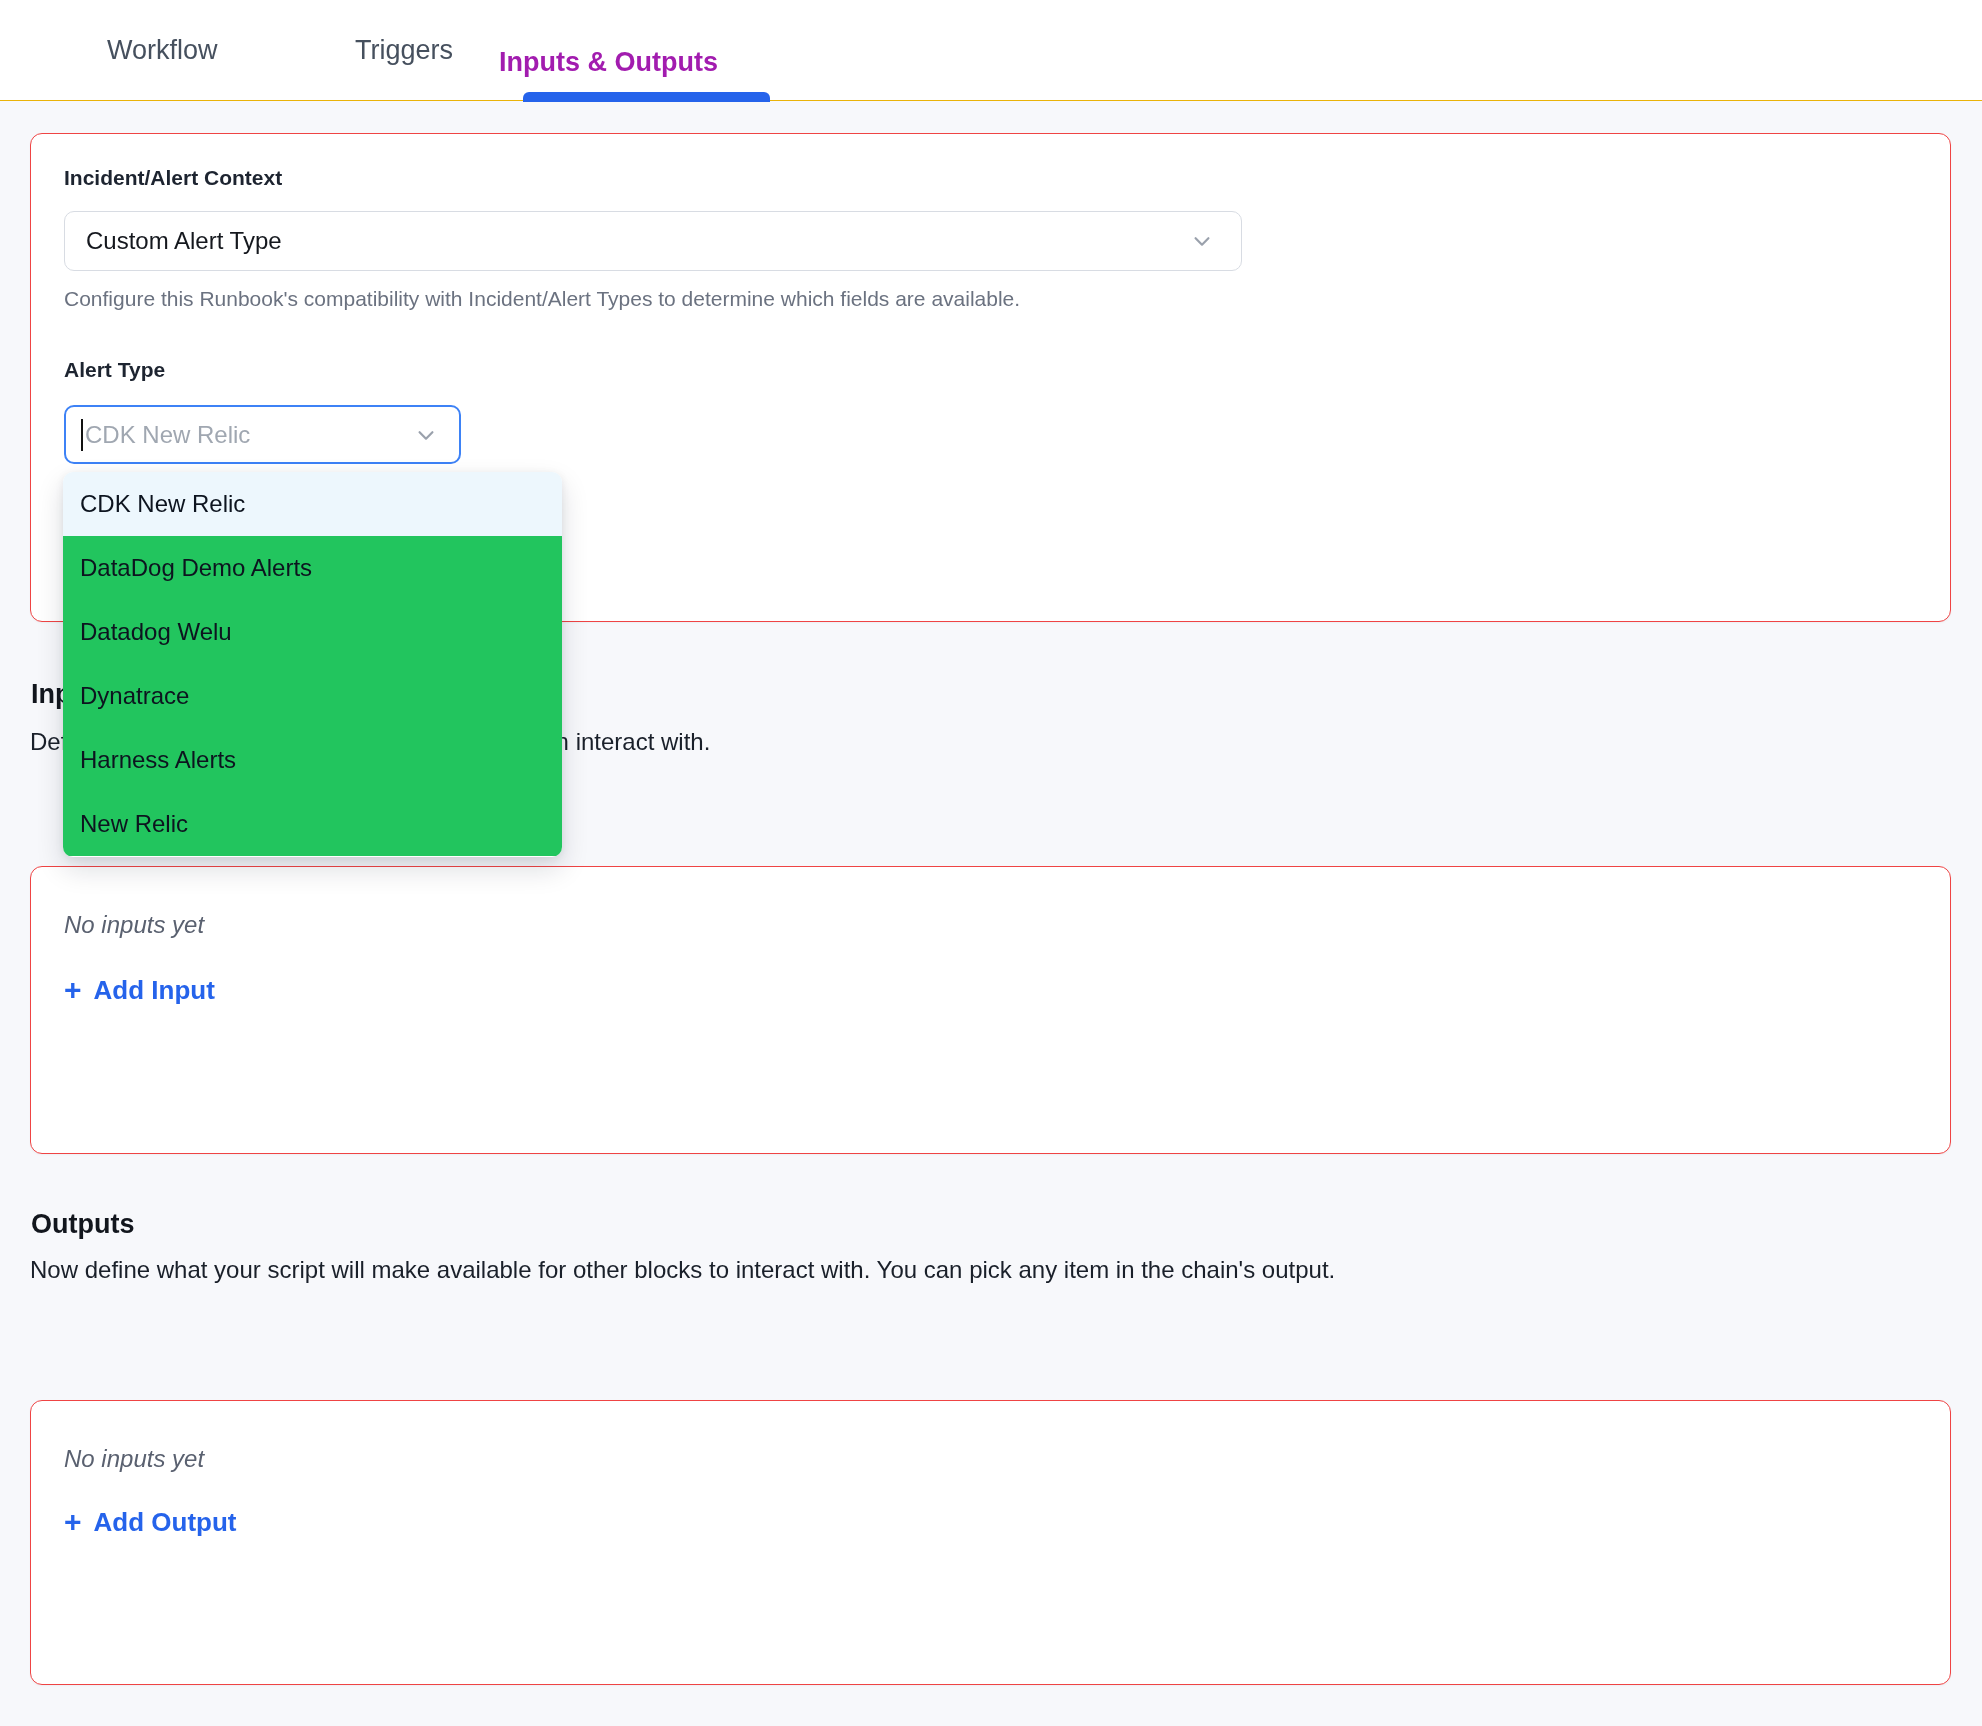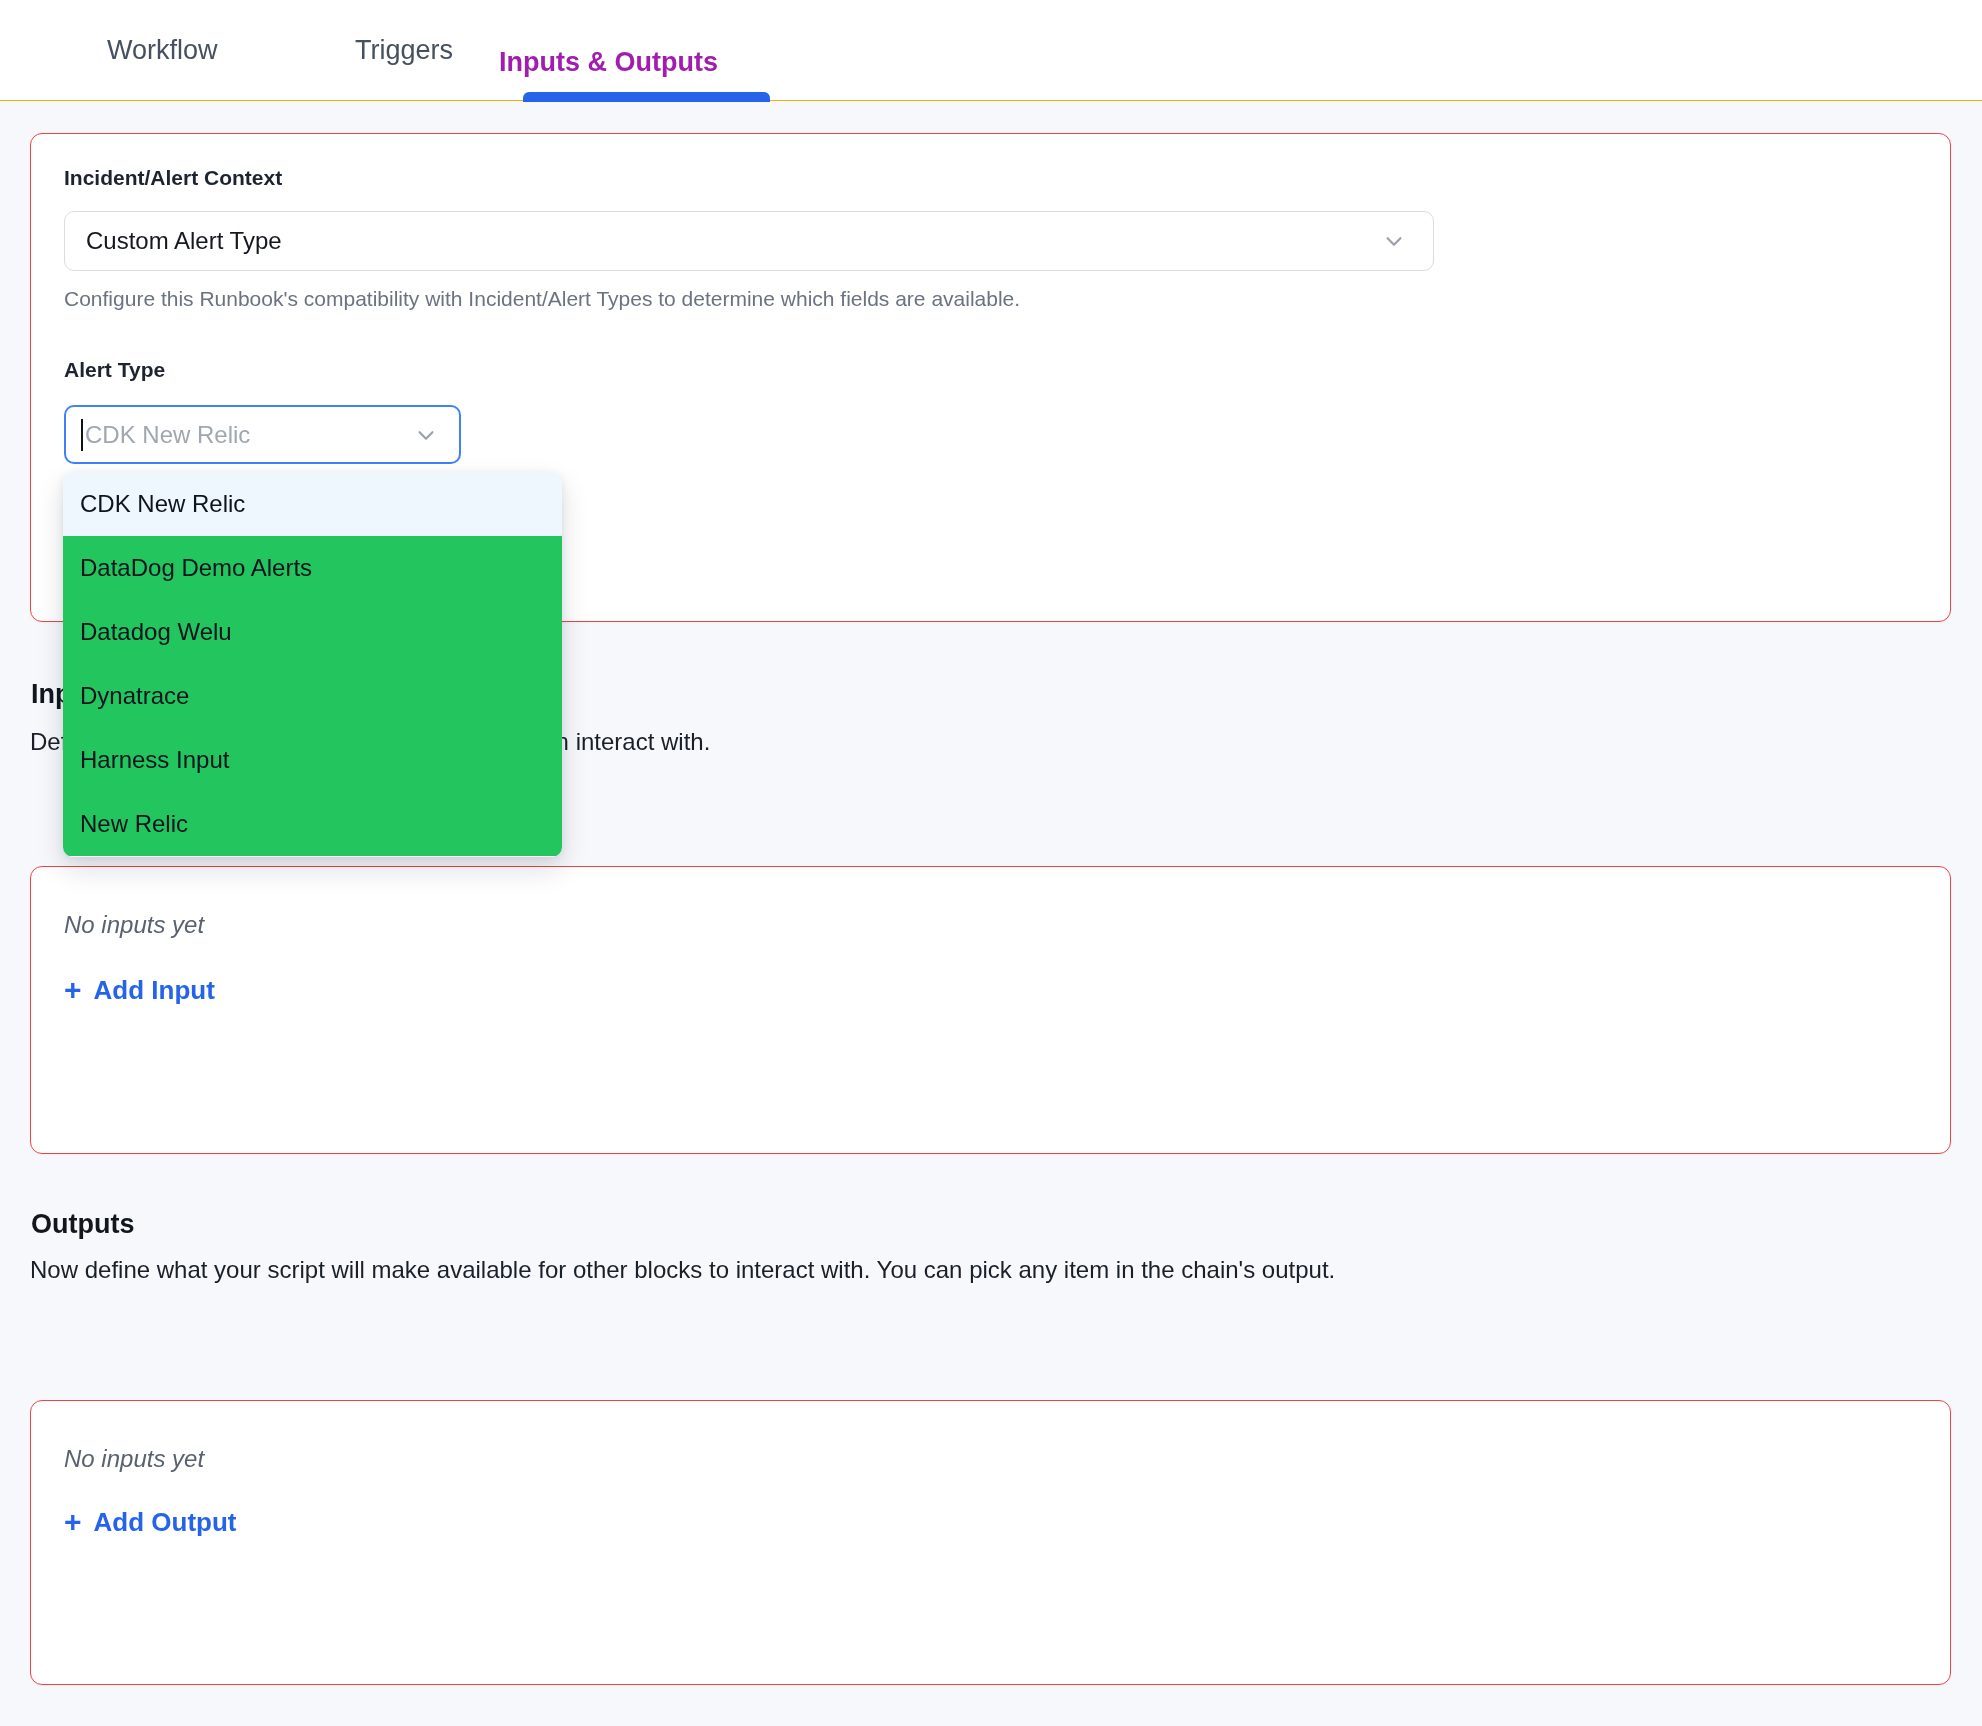--- a/index.html
+++ b/index.html
@@ -47,21 +47,21 @@
   .card-outputs { top: 1400px; height: 285px; }
 
   .field-label {
     position: absolute; left: 33px;
     font-size: 21px; font-weight: 700; color: #1d2430;
   }
 
   
   .select-box {
     position: absolute; left: 33px; top: 77px;
-    width: 1370px; height: 60px;
+    width: 1178px; height: 60px;
     border: 1px solid #d8dce3; border-radius: 10px;
     background: #fff;
     display: flex; align-items: center;
     padding: 0 28px 0 21px;
     cursor: pointer;
   }
   .select-box .value { font-size: 24px; color: #15181e; flex: 1; }
   .chevron {
     width: 22px; height: 22px; flex: none;
   }
@@ -199,15 +199,15 @@
     <span class="plus-icon">+</span>
     <span>Add Output</span>
   </button>
 </div>
 
 <div class="dropdown">
   <div class="option highlighted">CDK New Relic</div>
   <div class="option">DataDog Demo Alerts</div>
   <div class="option">Datadog Welu</div>
   <div class="option">Dynatrace</div>
-  <div class="option">Harness Input</div>
+  <div class="option">Harness Alerts</div>
   <div class="option">New Relic</div>
 </div>
 
 </body></html>

